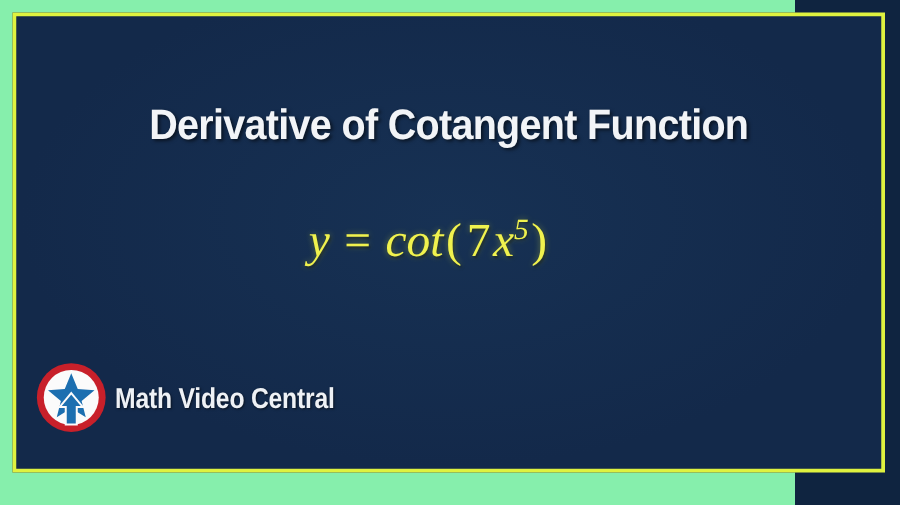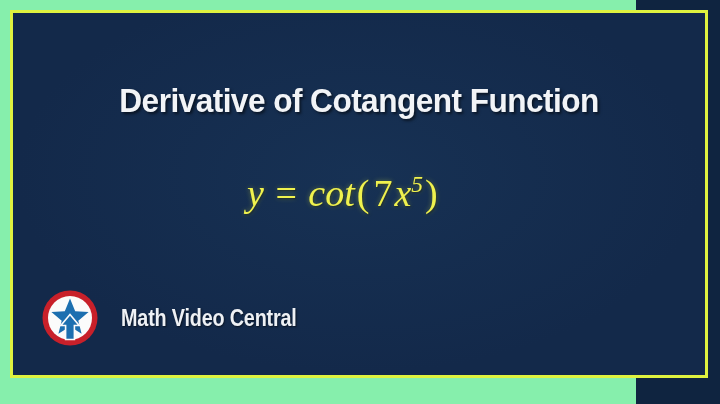--- a/index.html
+++ b/index.html
@@ -86,25 +86,24 @@
     font-style: normal;
     padding: 0 2px;
   }
   .equation .fn {
     font-style: italic;
   }
 
   
   #logo-block {
     position: absolute;
-    left: 28px;
+    left: 15px;
     bottom: 28px;
     display: flex;
     align-items: center;
-    gap: 16px;
   }
   #logo-badge {
     position: relative;
     width: 58px;
     height: 58px;
     flex: 0 0 58px;
   }
   #brand-text {
     margin-left: 6px;
     color: #eef1f5;

